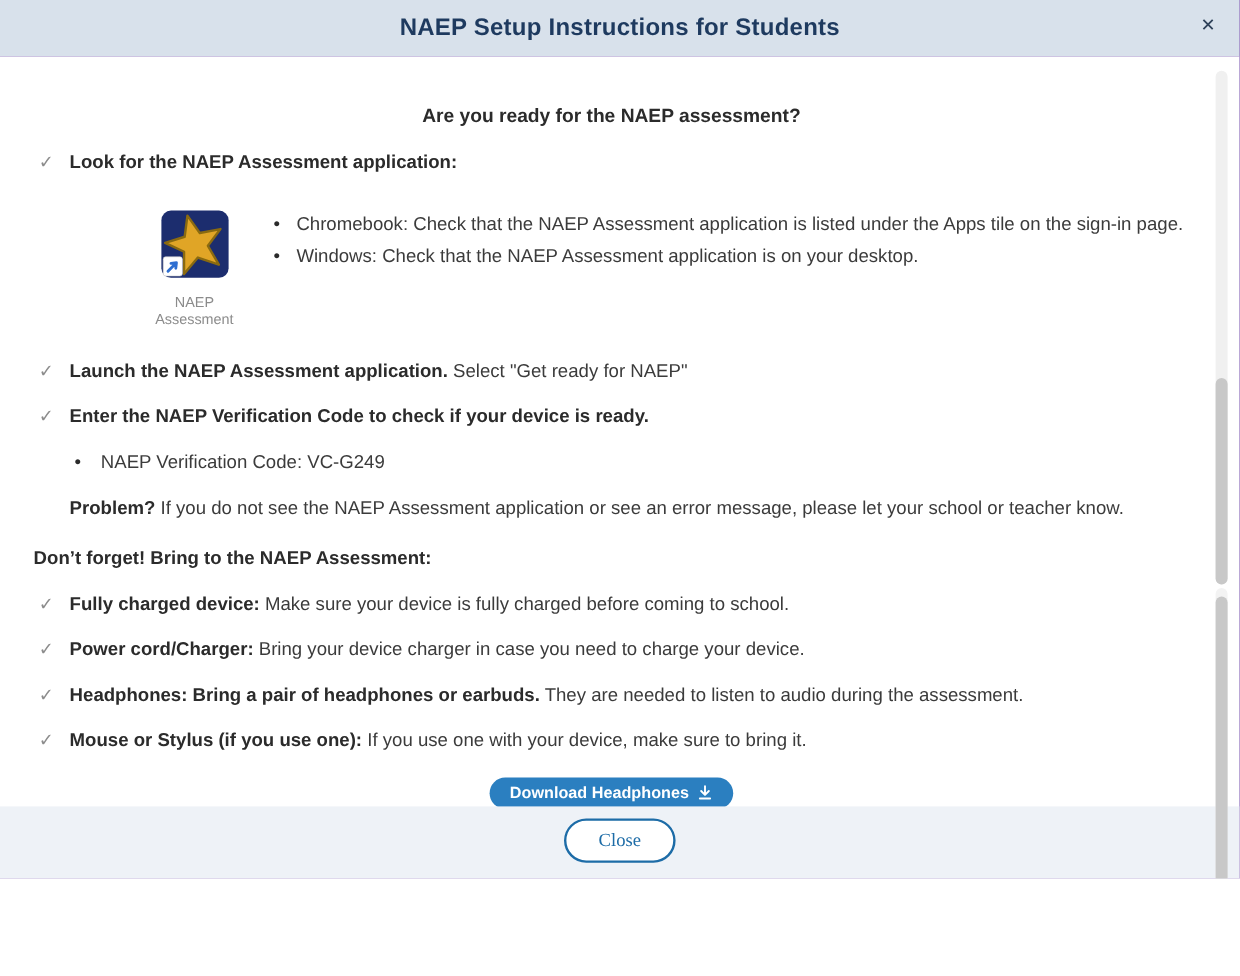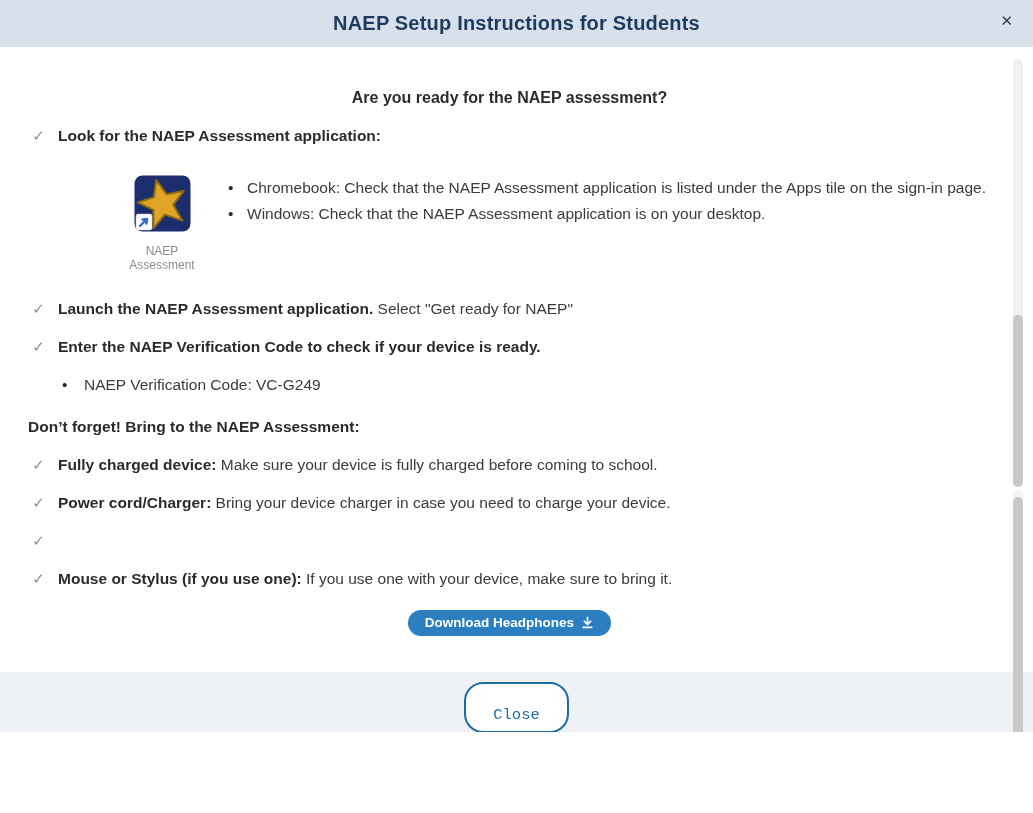--- a/index.html
+++ b/index.html
@@ -68,22 +68,22 @@
     padding:5px 17px 6px 17px; border-radius:15px;
   }
   
   .modal-footer {
     position:absolute; left:0; bottom:0; width:1033px; height:60px;
     background:#eef2f7; display:flex; align-items:flex-start; justify-content:center;
     padding-top:10px;
   }
   .close-pill {
     background:#ffffff; border:2px solid #1d6ca7; color:#1d6ca7;
-    font-family:Liberation Mono, monospace;
-    font-size:15.5px; padding:22px 27px 7px 27px; border-radius:19px; cursor:pointer;
+    font-family:Liberation Serif, serif;
+    font-size:15.5px; padding:8px 27px 7px 27px; border-radius:19px; cursor:pointer;
   }
   
   .sb-track-top {
     position:absolute; left:1013px; top:59px; width:10px; height:428px;
     background:#f0f0f0; border-radius:5px;
   }
   .sb-thumb-top {
     position:absolute; left:1013px; top:315px; width:10px; height:172px;
     background:#c8c8c8; border-radius:5px;
   }
@@ -153,33 +153,35 @@
     <div class="check-row">
       <span class="check-glyph">✓</span>
       <span class="bold-lead">Enter the NAEP Verification Code to check if your device is ready.</span>
     </div>
 
     <div class="code-bullet-row">
       <span class="bullet-glyph" style="margin-right:12px;">•</span>
       <span>NAEP Verification Code: VC-G249</span>
     </div>
 
+    <p class="problem-para"><span class="bold-lead">Problem?</span><span> If you do not see the NAEP Assessment application or see an error message, please let your school or teacher know.</span></p>
 
     <div class="section-heading">Don’t forget! Bring to the NAEP Assessment:</div>
 
     <div class="check-row">
       <span class="check-glyph">✓</span>
       <span><span class="bold-lead">Fully charged device:</span><span> Make sure your device is fully charged before coming to school.</span></span>
     </div>
     <div class="check-row">
       <span class="check-glyph">✓</span>
       <span><span class="bold-lead">Power cord/Charger:</span><span> Bring your device charger in case you need to charge your device.</span></span>
     </div>
     <div class="check-row">
       <span class="check-glyph">✓</span>
+      <span><span class="bold-lead">Headphones: Bring a pair of headphones or earbuds.</span><span> They are needed to listen to audio during the assessment.</span></span>
     </div>
     <div class="check-row">
       <span class="check-glyph">✓</span>
       <span><span class="bold-lead">Mouse or Stylus (if you use one):</span><span> If you use one with your device, make sure to bring it.</span></span>
     </div>
 
     <div class="download-row">
       <button class="download-btn">
         <span>Download Headphones</span>
         <span style="display:inline-flex;">

